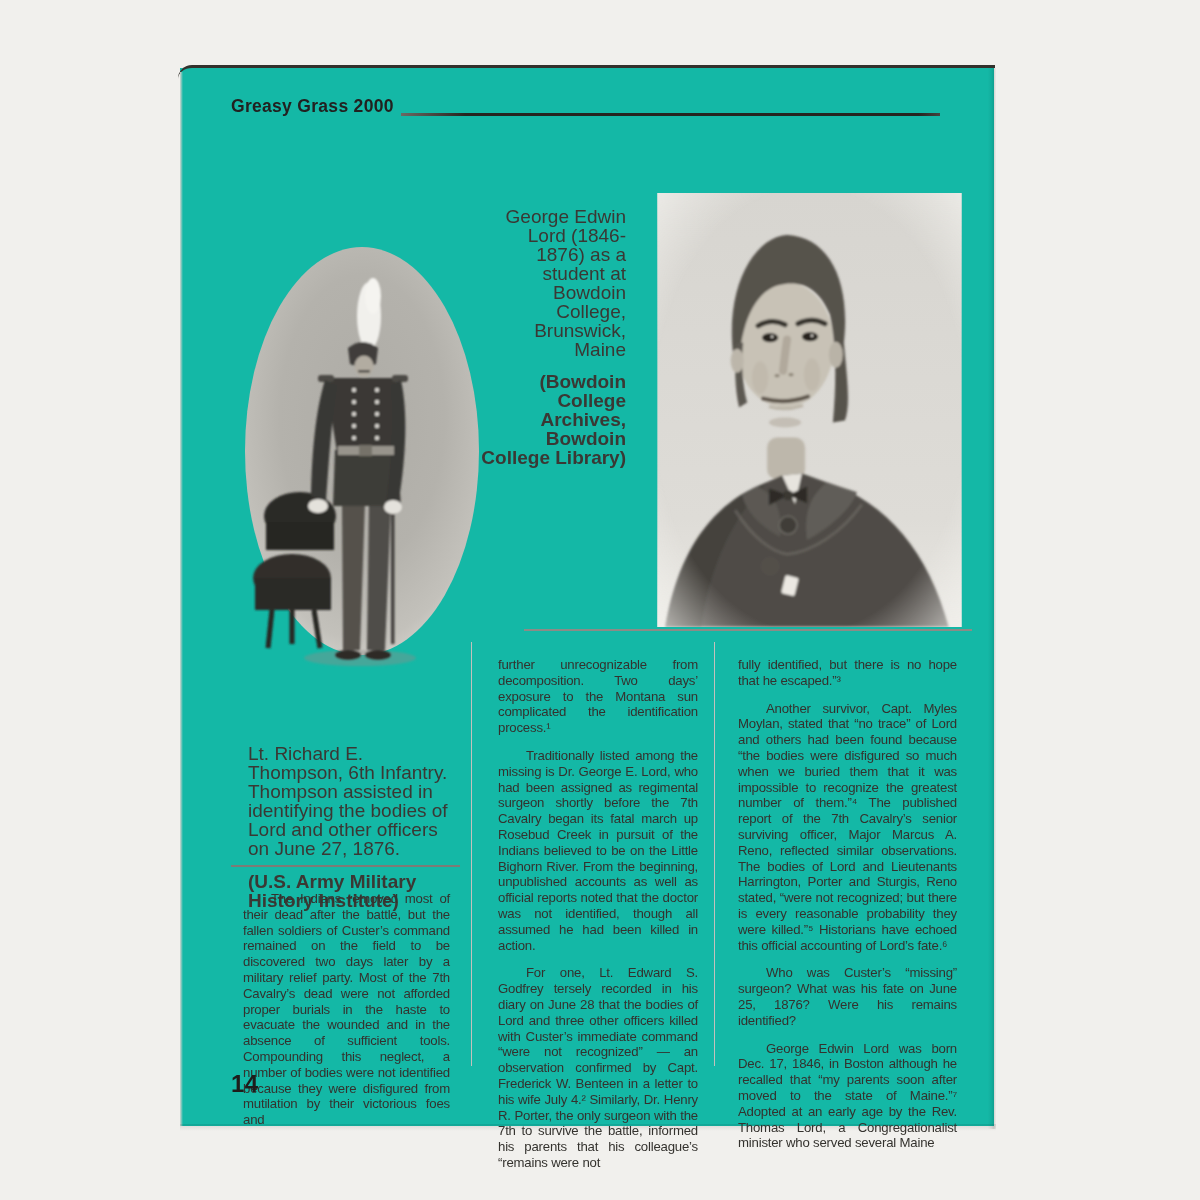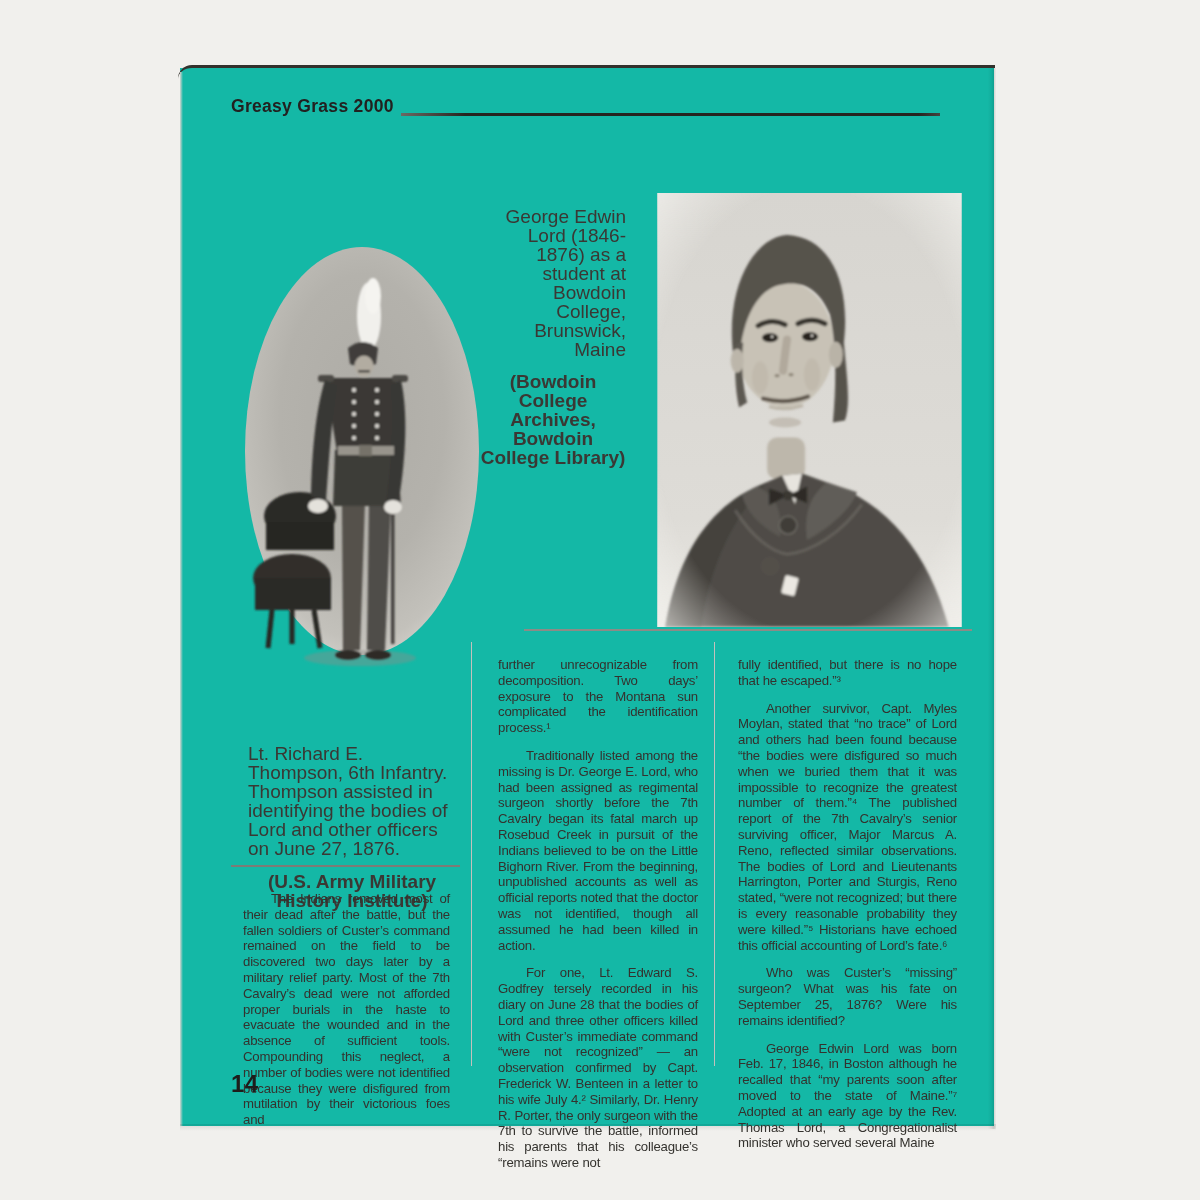--- a/index.html
+++ b/index.html
@@ -33,21 +33,21 @@
     background:linear-gradient(to right,#6b6963,#26251f 12%,#26251f 96%,#45443e);
   }
 
   .photo{position:absolute;}
   #photo-left{left:62px;top:176px;width:240px;height:440px;}
   #photo-right{left:477px;top:125px;width:305px;height:434px;}
 
   .caption{font-size:19px;line-height:19px;color:#3a3834;}
   .cap-right{position:absolute;left:300px;top:139px;width:146px;text-align:right;}
   .cap-right .credit{margin-top:13px;}
-  .credit{font-weight:700;text-align:center;}
+  .credit{font-weight:700;}
   .cap-left{position:absolute;left:68px;top:676px;width:208px;text-align:left;}
   .cap-left .credit{margin-top:14px;}
 
   .rule-left-col{position:absolute;left:51px;top:797px;width:229px;height:2px;background:#7d7b76;}
   .rule-mid-top{position:absolute;left:344px;top:561px;width:448px;height:2px;background:#8d8b86;}
   .vdiv{position:absolute;width:1px;background:#c3c1bc;top:574px;height:424px;}
   #vdiv-1{left:291px;}
   #vdiv-2{left:534px;}
 
   .body-text{font-size:13.2px;line-height:15.8px;letter-spacing:-0.2px;
@@ -212,18 +212,18 @@
 
   <div class="body-text" id="col-mid">
     <p>further unrecognizable from decomposition. Two days’ exposure to the Montana sun complicated the identification process.¹</p>
     <p class="ind">Traditionally listed among the missing is Dr. George E. Lord, who had been assigned as regimental surgeon shortly before the 7th Cavalry began its fatal march up Rosebud Creek in pursuit of the Indians believed to be on the Little Bighorn River. From the beginning, unpublished accounts as well as official reports noted that the doctor was not identified, though all assumed he had been killed in action.</p>
     <p class="ind">For one, Lt. Edward S. Godfrey tersely recorded in his diary on June 28 that the bodies of Lord and three other officers killed with Custer’s immediate command “were not recognized” — an observation confirmed by Capt. Frederick W. Benteen in a letter to his wife July 4.² Similarly, Dr. Henry R. Porter, the only surgeon with the 7th to survive the battle, informed his parents that his colleague’s “remains were not</p>
   </div>
 
   <div class="body-text" id="col-right">
     <p>fully identified, but there is no hope that he escaped.”³</p>
     <p class="ind">Another survivor, Capt. Myles Moylan, stated that “no trace” of Lord and others had been found because “the bodies were disfigured so much when we buried them that it was impossible to recognize the greatest number of them.”⁴ The published report of the 7th Cavalry’s senior surviving officer, Major Marcus A. Reno, reflected similar observations. The bodies of Lord and Lieutenants Harrington, Porter and Sturgis, Reno stated, “were not recognized; but there is every reasonable probability they were killed.”⁵ Historians have echoed this official accounting of Lord’s fate.⁶</p>
-    <p class="ind">Who was Custer’s “missing” surgeon? What was his fate on September 25, 1876? Were his remains identified?</p>
-    <p class="ind">George Edwin Lord was born Feb. 17, 1846, in Boston although he recalled that “my parents soon after moved to the state of Maine.”⁷ Adopted at an early age by the Rev. Thomas Lord, a Congregationalist minister who served several Maine</p>
+    <p class="ind">Who was Custer’s “missing” surgeon? What was his fate on June 25, 1876? Were his remains identified?</p>
+    <p class="ind">George Edwin Lord was born Dec. 17, 1846, in Boston although he recalled that “my parents soon after moved to the state of Maine.”⁷ Adopted at an early age by the Rev. Thomas Lord, a Congregationalist minister who served several Maine</p>
   </div>
 
   <div class="page-num">14</div>
 </div>
 
 </body></html>

